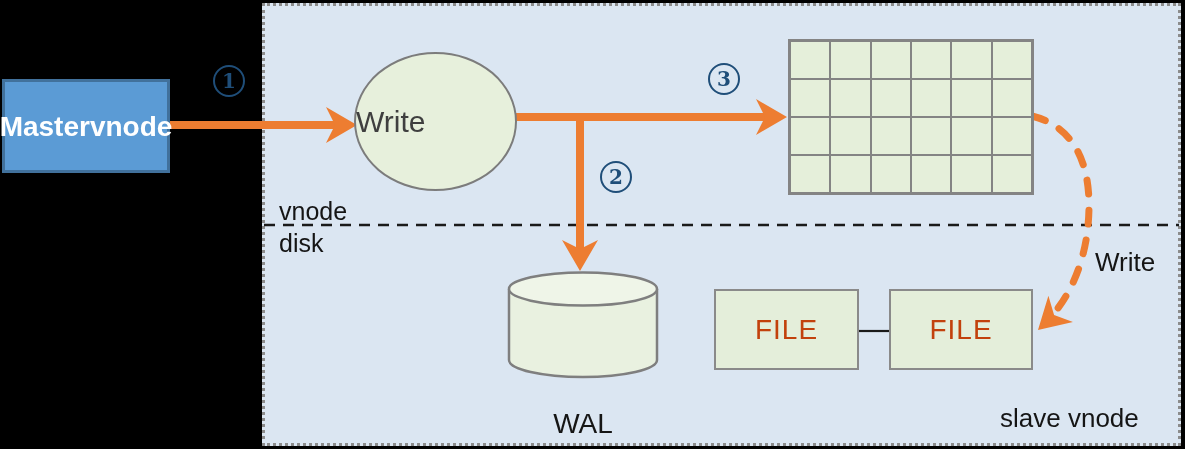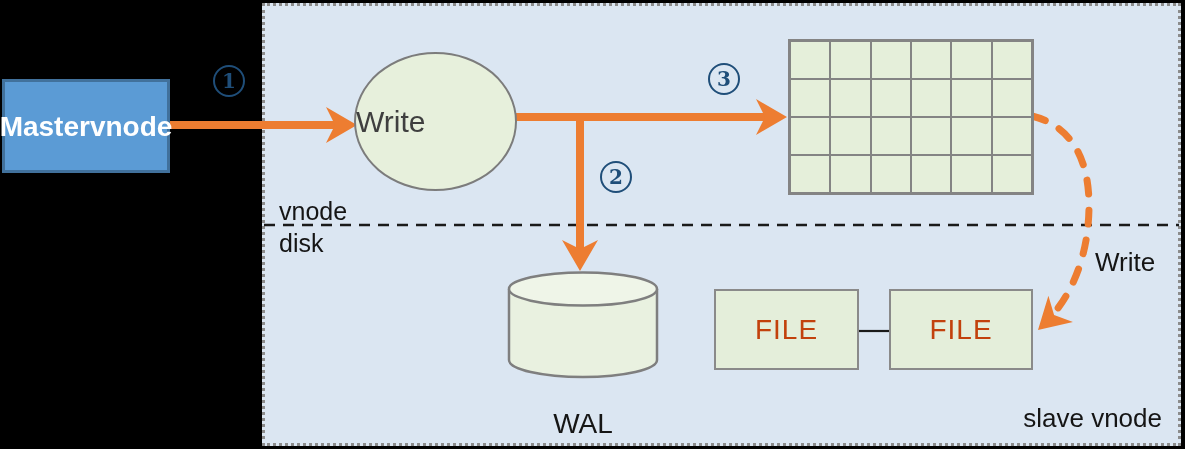--- a/index.html
+++ b/index.html
@@ -58,21 +58,21 @@
   .badge-1{left:213px;top:65px;}
   .badge-2{left:600px;top:161px;}
   .badge-3{left:708px;top:63px;}
 
   
   .lbl{color:#151515;white-space:nowrap;}
   .lbl-memory{left:279px;top:197px;font-size:25px;}
   .lbl-disk{left:279px;top:229px;font-size:25px;}
   .lbl-wal{left:506px;top:408px;width:154px;text-align:center;font-size:28px;}
   .lbl-flush{left:1095px;top:247px;font-size:26px;}
-  .lbl-slave{left:1000px;top:403px;width:162px;text-align:right;font-size:26px;}
+  .lbl-slave{left:1000px;top:403px;width:162px;font-size:26px;}
 
   .wal-svg{left:506px;top:269px;width:154px;height:112px;}
   .connector-layer{left:0;top:0;width:1185px;height:449px;pointer-events:none;}
 </style>
 </head>
 <body>
 
 <div class="abs panel"></div>
 
 <svg class="abs connector-layer" width="1185" height="449" viewBox="0 0 1185 449">

